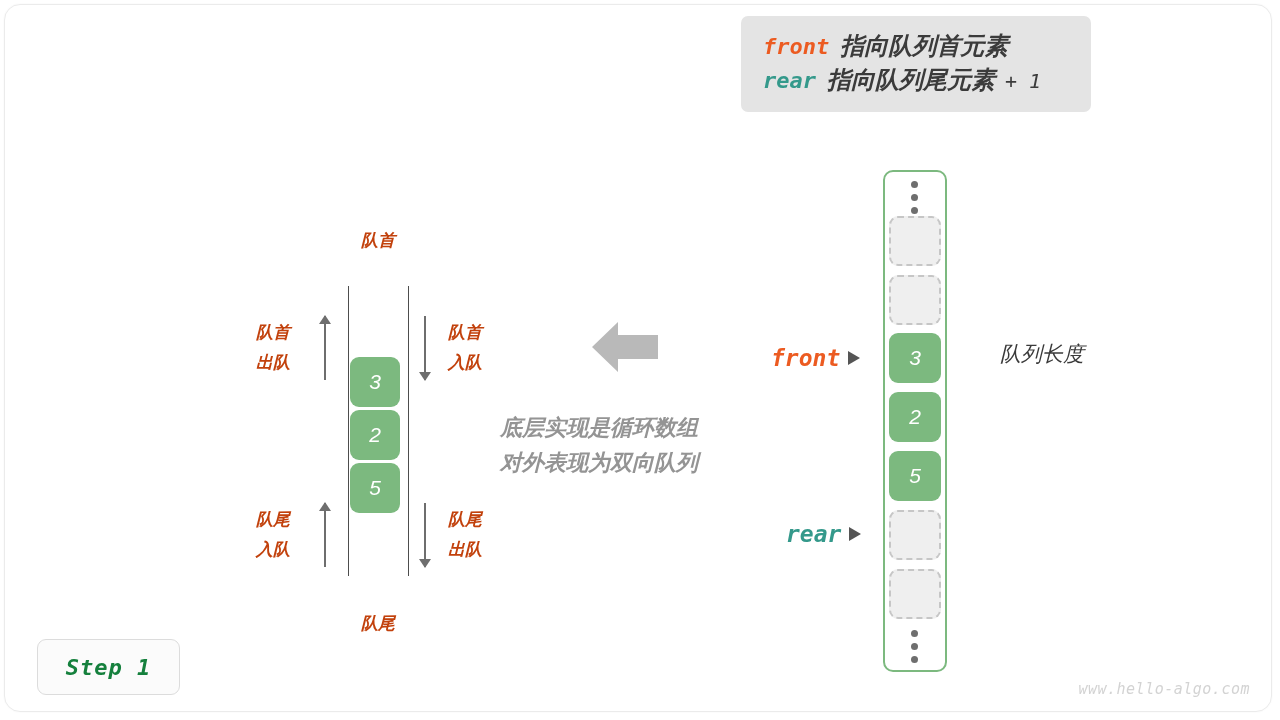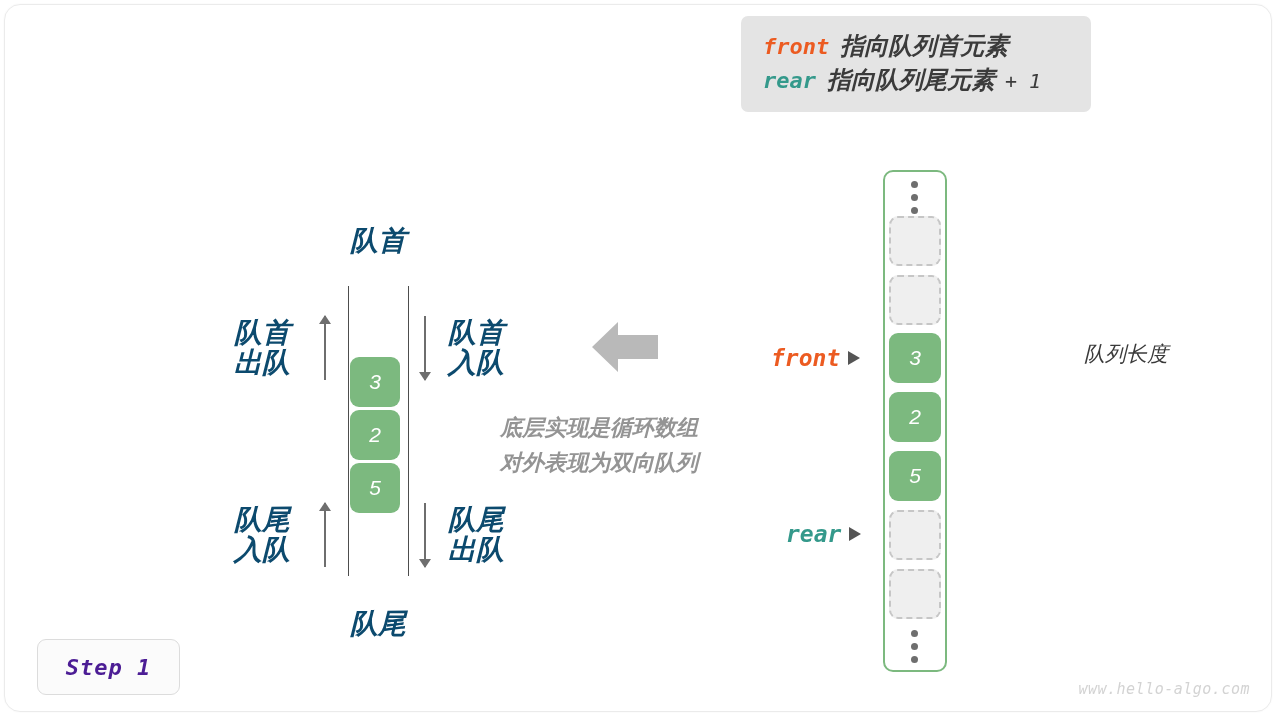--- a/index.html
+++ b/index.html
@@ -96,22 +96,22 @@
     border-radius: 9px;
     color: #ffffff;
     font-size: 21px;
     display: flex;
     align-items: center;
     justify-content: center;
     font-family: "Liberation Sans", "DejaVu Sans", sans-serif;
   }
   .cn-label {
     position: absolute;
-    color: #0c4a6e;
-    font-size: 28px;
+    color: #c2410c;
+    font-size: 17px;
     font-weight: bold;
     line-height: 30px;
     white-space: nowrap;
     font-family: "Liberation Sans", "DejaVu Sans", sans-serif;
   }
   .cn-label.right { text-align: right; }
 
   
   .varrow { position: absolute; width: 14px; }
   .varrow .shaft {
@@ -213,21 +213,21 @@
     margin-left: 8px;
     width: 0; height: 0;
     border-top: 7px solid transparent;
     border-bottom: 7px solid transparent;
     border-left: 12px solid #555555;
   }
 
   
   .size-note {
     position: absolute;
-    left: 1084px;
+    left: 1000px;
     top: 338px;
     white-space: nowrap;
   }
   .size-note .ln1 {
     font-size: 21px;
     color: #3a3a3a;
     font-family: "Liberation Sans", "DejaVu Sans", sans-serif;
     line-height: 32px;
   }
   .size-note .ln2 {
@@ -247,21 +247,21 @@
     top: 639px;
     width: 143px;
     height: 56px;
     border: 1px solid #dcdcdc;
     border-radius: 9px;
     background: #fbfbfb;
     box-sizing: border-box;
     display: flex;
     align-items: center;
     justify-content: center;
-    color: #4c1d95;
+    color: #15803d;
     font-size: 22px;
     letter-spacing: 1px;
     font-family: "DejaVu Sans Mono", "Liberation Mono", monospace;
     font-weight: bold;
   }
 
   .watermark {
     position: absolute;
     right: 30px;
     bottom: 22px;

